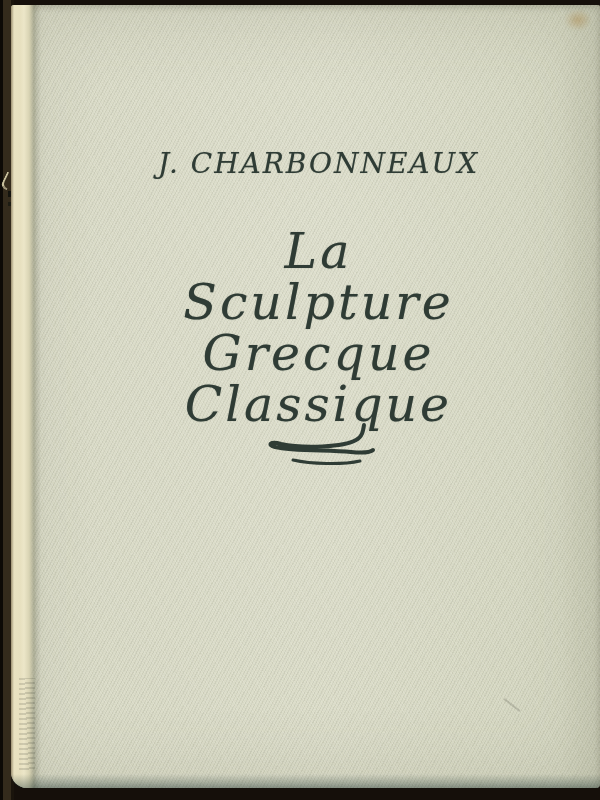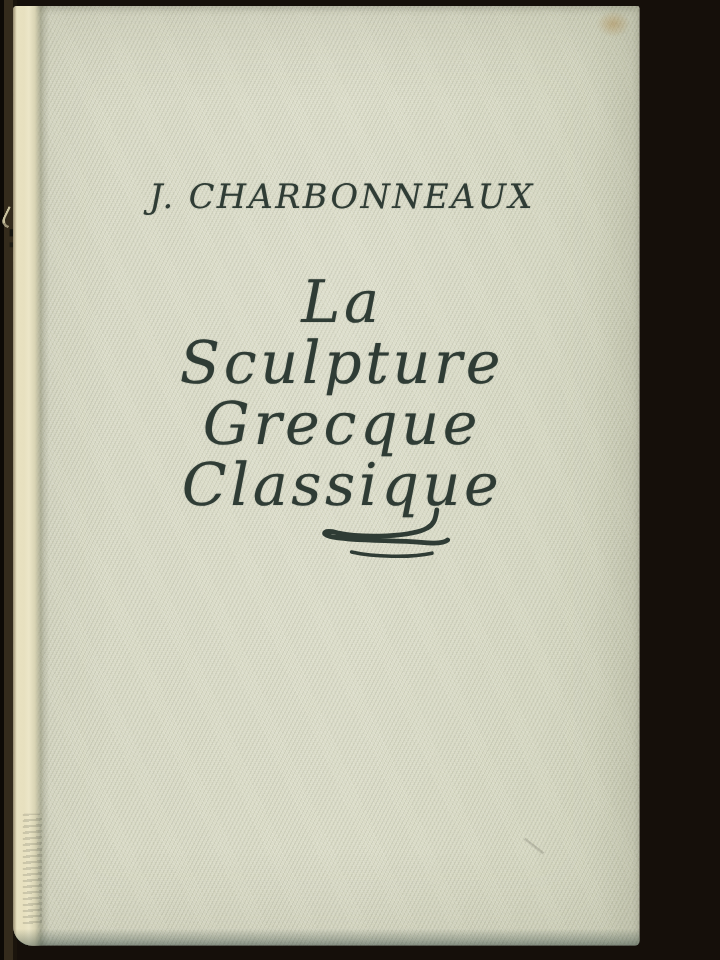--- a/index.html
+++ b/index.html
@@ -7,21 +7,21 @@
     --fabric:#d7d8c3;
     --ink:#2f3c35;
     --hinge:#e7e0bf;
   }
   html,body{margin:0;padding:0;}
   body{
     width:600px;height:800px;overflow:hidden;
     background:var(--bg);
     font-family:"DejaVu Serif","Liberation Serif",serif;
   }
-  .scene{position:relative;width:533px;height:800px;background:linear-gradient(90deg,#0d0a06 0 3px,#342b1c 3px 11px,#1a140c 11px 14px,var(--bg) 14px);}
+  .scene{position:relative;width:600px;height:800px;background:linear-gradient(90deg,#0d0a06 0 3px,#342b1c 3px 11px,#1a140c 11px 14px,var(--bg) 14px);}
   
   .book{
     position:absolute;left:11px;top:5px;right:0;bottom:12px;
     background:
       radial-gradient(ellipse at 52% 38%, rgba(255,255,255,0.10), rgba(255,255,255,0) 72%),
       repeating-linear-gradient(63deg, rgba(255,255,255,0.10) 0 1px, rgba(0,0,0,0) 1px 3px),
       repeating-linear-gradient(-63deg, rgba(96,99,80,0.12) 0 1px, rgba(0,0,0,0) 1px 3px),
       linear-gradient(90deg,#c9cbb4 0,#d8d9c4 6%,#dadbc6 55%,#d3d5be 93%,#c8cab3 100%),
       var(--fabric);
     border-radius:3px 2px 4px 16px;

